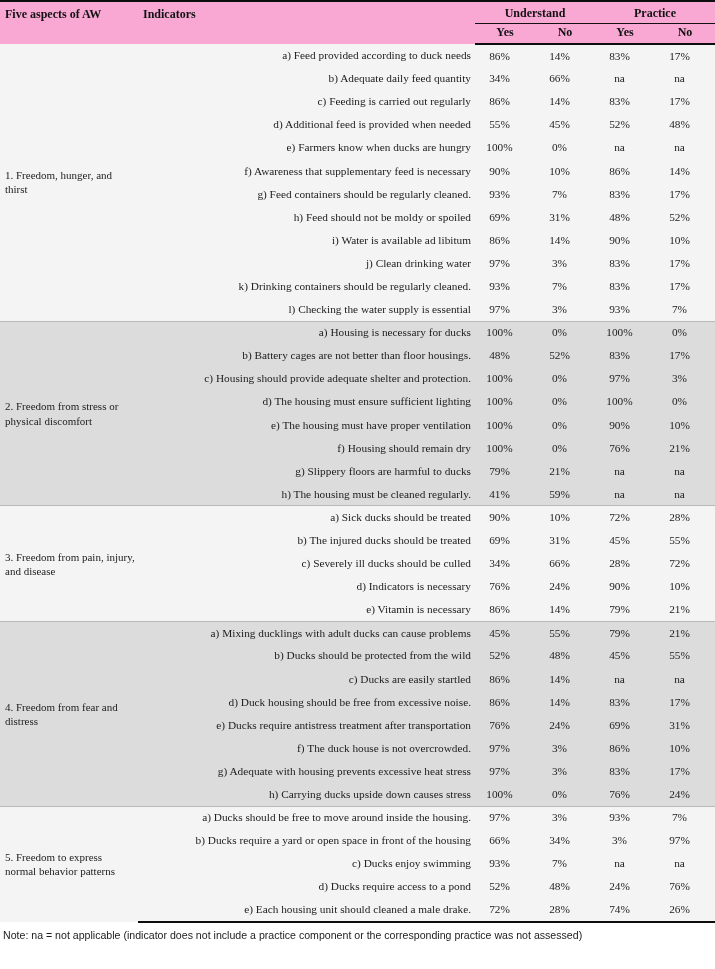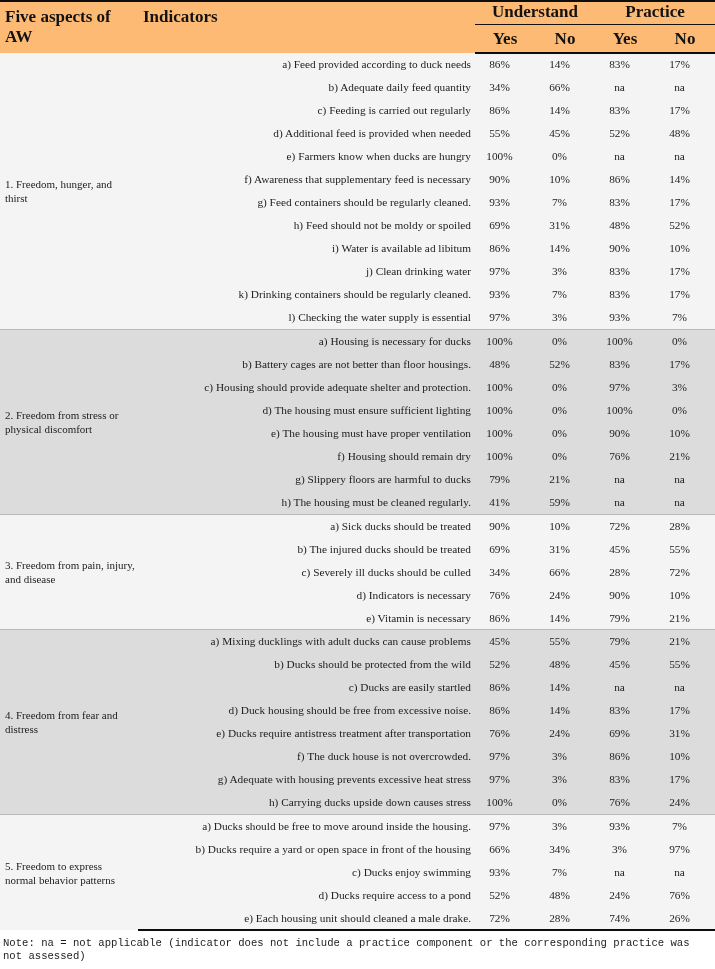--- a/index.html
+++ b/index.html
@@ -25,29 +25,29 @@
   }
 
   
   col.c-aspect    { width: 138px; }
   col.c-indicator { width: 337px; }
   col.c-val       { width: 60px; }
 
   
   thead tr.hdr-top th,
   thead tr.hdr-sub th {
-    background: #fdba74;
+    background: #f9a8d4;
     font-weight: bold;
-    font-size: 17px;
+    font-size: 12px;
     color: #121212;
     padding: 0;
     vertical-align: bottom;
   }
   thead tr.hdr-top th { height: 22px; }
-  thead tr.hdr-sub th { height: 28px; }
+  thead tr.hdr-sub th { height: 21px; }
 
   th.h-aspect, th.h-indicator {
     text-align: left;
     padding-left: 5px !important;
     vertical-align: top !important;
     padding-top: 5px !important;
   }
   th.h-span {
     text-align: center;
     border-bottom: 1.4px solid #121212;
@@ -95,21 +95,21 @@
   
   tbody tr.sec-start.sep td { border-top: 0.8px solid #b9b9bb; }
 
   tbody tr.last-row td { border-bottom: 2.3px solid #0d0d0d; }
 
   
   .note {
     padding: 6px 2px 0 3px;
     font-size: 10.6px;
     color: #1c1c1c;
-    font-family: Liberation Mono, monospace;
+    font-family: Liberation Sans, sans-serif;
     line-height: 1.2;
   }
 </style>
 </head>
 <body>
 
 <div id="page">
 
   <table class="awtable">
     <colgroup>

